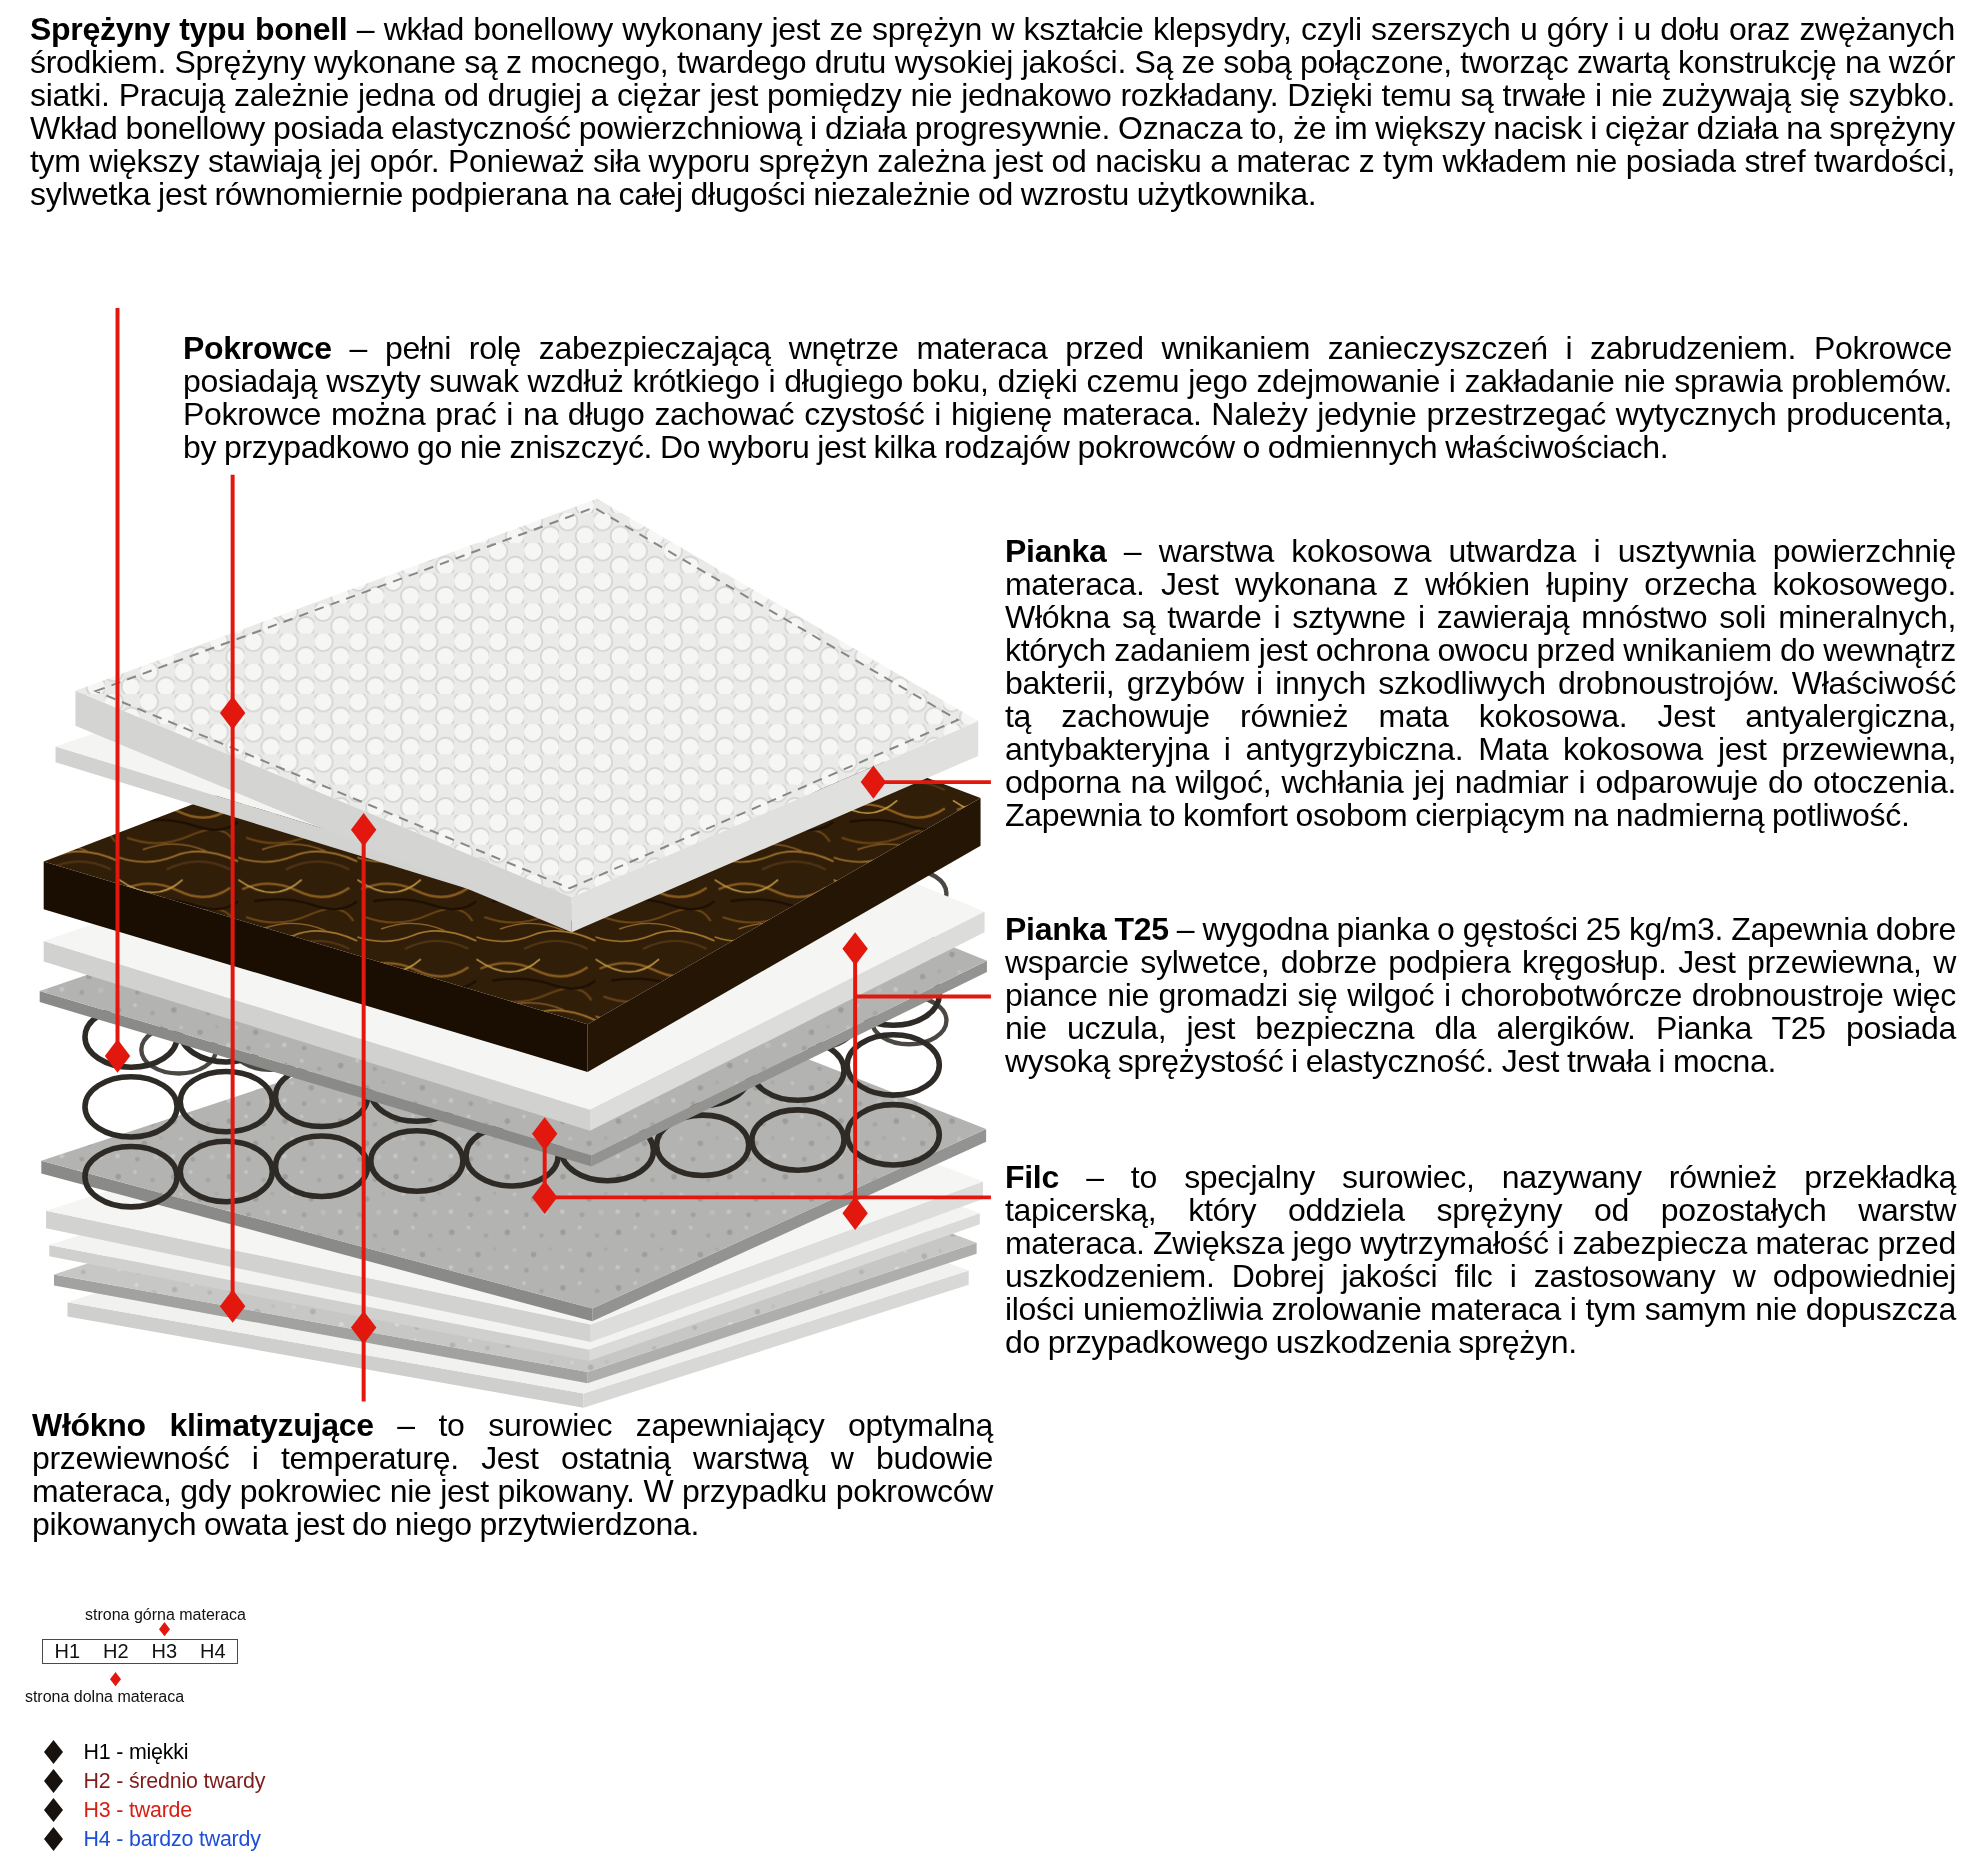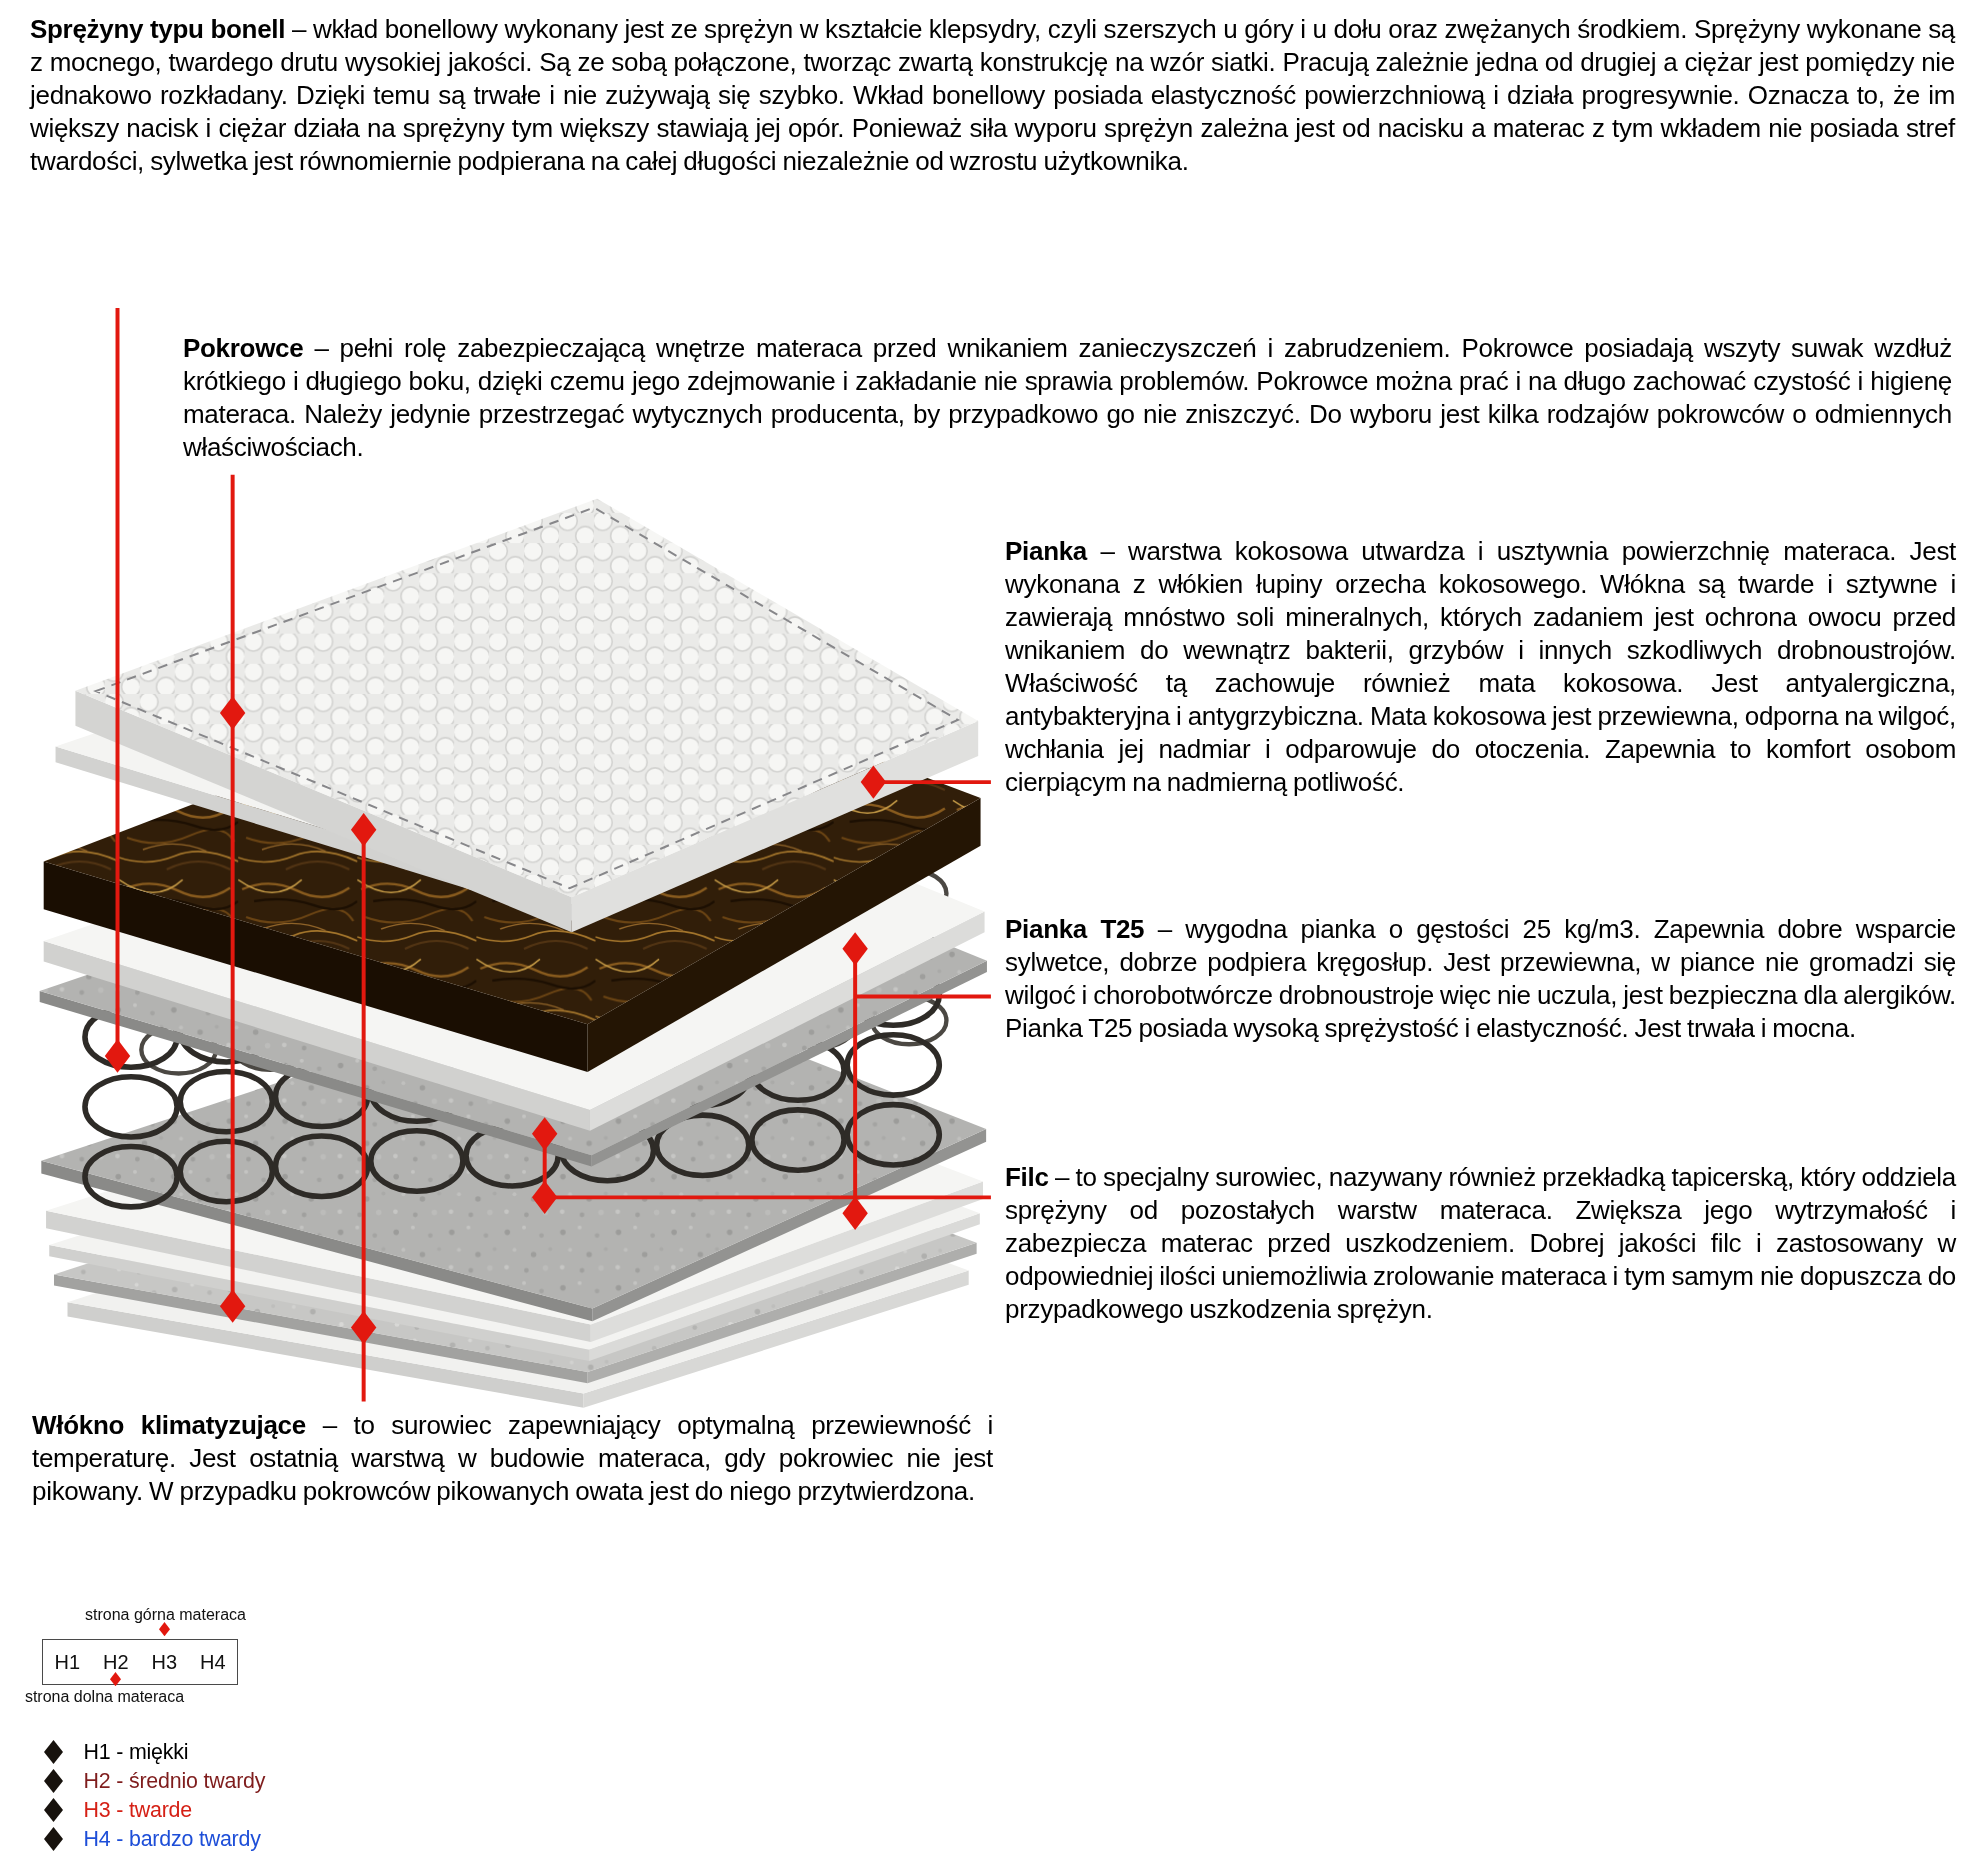--- a/index.html
+++ b/index.html
@@ -1,32 +1,32 @@
 <!DOCTYPE html>
 <html style="font-size:12.7px"><head>
 <meta charset="utf-8">
 <style>
   html,body{margin:0;padding:0;}
   body{
     width:1985px;height:1858px;position:relative;background:#ffffff;
     font-family:"Liberation Sans", sans-serif;color:#000;overflow:hidden;
   }
   .tb{
-    position:absolute;text-align:justify;font-size:26px;line-height:33px;
+    position:absolute;text-align:justify;font-size:32px;line-height:33px;
     letter-spacing:-0.3px;word-spacing:-0.8px;color:#000;z-index:3;
   }
   .tb p{margin:0;}
   .tb b{font-weight:bold;}
   #diagram{position:absolute;left:0;top:0;z-index:1;}
   .small-label{
     position:absolute;font-size:16px;line-height:17.5px;color:#111;text-align:center;z-index:3;
   }
   .dia{position:absolute;clip-path:polygon(50% 0,100% 50%,50% 100%,0 50%);z-index:3;}
   #h-table{
-    position:absolute;left:42px;top:1639px;width:196px;height:46px;
+    position:absolute;left:42px;top:1639px;width:196px;height:25px;
     border:1.6px solid #4a4a4a;display:flex;box-sizing:border-box;z-index:3;background:#fff;
   }
   #h-table .cell{
     flex:1;display:flex;align-items:center;justify-content:center;
     font-size:20px;color:#111;
   }
   #legend{position:absolute;left:44px;top:1740px;z-index:3;}
   .leg-row{display:flex;align-items:flex-start;height:29px;}
   .leg-di{width:19px;height:24px;clip-path:polygon(50% 0,100% 50%,50% 100%,0 50%);
     background:#17120d;margin-right:20.6px;flex:0 0 auto;}

